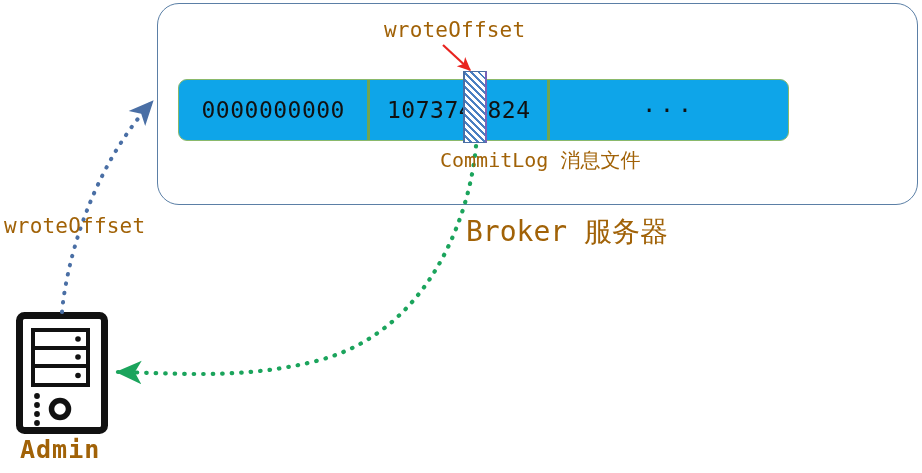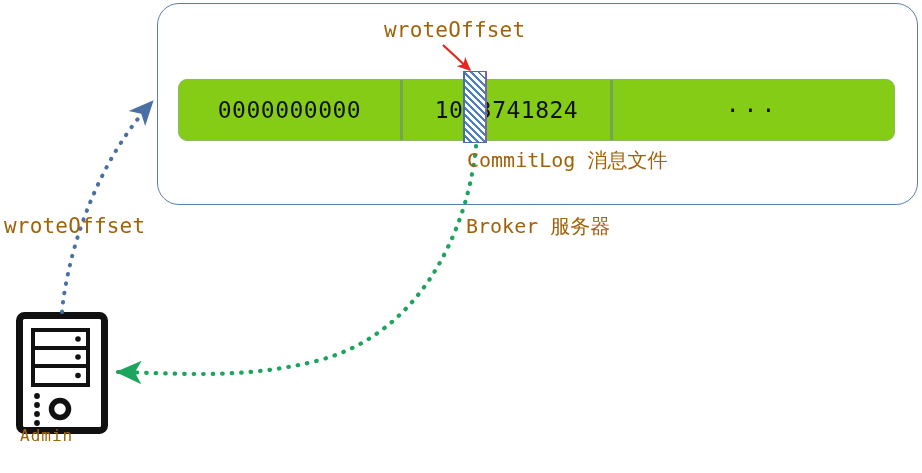--- a/index.html
+++ b/index.html
@@ -25,26 +25,26 @@
     border: 1.6px solid #5b7fa6;
     border-radius: 22px;
     box-sizing: border-box;
     background: transparent;
   }
   
   #commitlog-table {
     position: absolute;
     left: 178px;
     top: 79px;
-    width: 717px;
+    width: 611px;
     height: 62px;
     border: 1.8px solid #8ab96b;
     border-radius: 9px;
     box-sizing: border-box;
-    background: #84cc16;
+    background: #0ea5e9;
     display: flex;
   }
   .cl-cell {
     position: relative;
     display: flex;
     align-items: center;
     justify-content: center;
     font-size: 23px;
     color: #111111;
     letter-spacing: 0.5px;
@@ -84,40 +84,41 @@
     white-space: nowrap;
     font-family: "DejaVu Sans Mono", "Liberation Mono", monospace;
   }
   #label-wrote-offset-top {
     left: 384px;
     top: 18px;
     font-size: 21px;
     letter-spacing: 0.2px;
   }
   #label-commitlog {
-    left: 467px;
+    left: 440px;
     top: 147px;
     font-size: 20px;
   }
   #label-broker {
     left: 466px;
     top: 213px;
-    font-size: 20px;
+    font-size: 28px;
   }
   #label-wrote-offset-left {
     left: 4px;
     top: 214px;
     font-size: 21px;
     letter-spacing: 0.2px;
   }
   #label-admin {
     left: 20px;
-    top: 426px;
-    font-size: 16px;
+    top: 435px;
+    font-size: 25px;
     letter-spacing: 1px;
+    font-weight: bold;
   }
   
   #admin-icon {
     position: absolute;
     left: 16px;
     top: 312px;
     width: 92px;
     height: 122px;
   }
   

